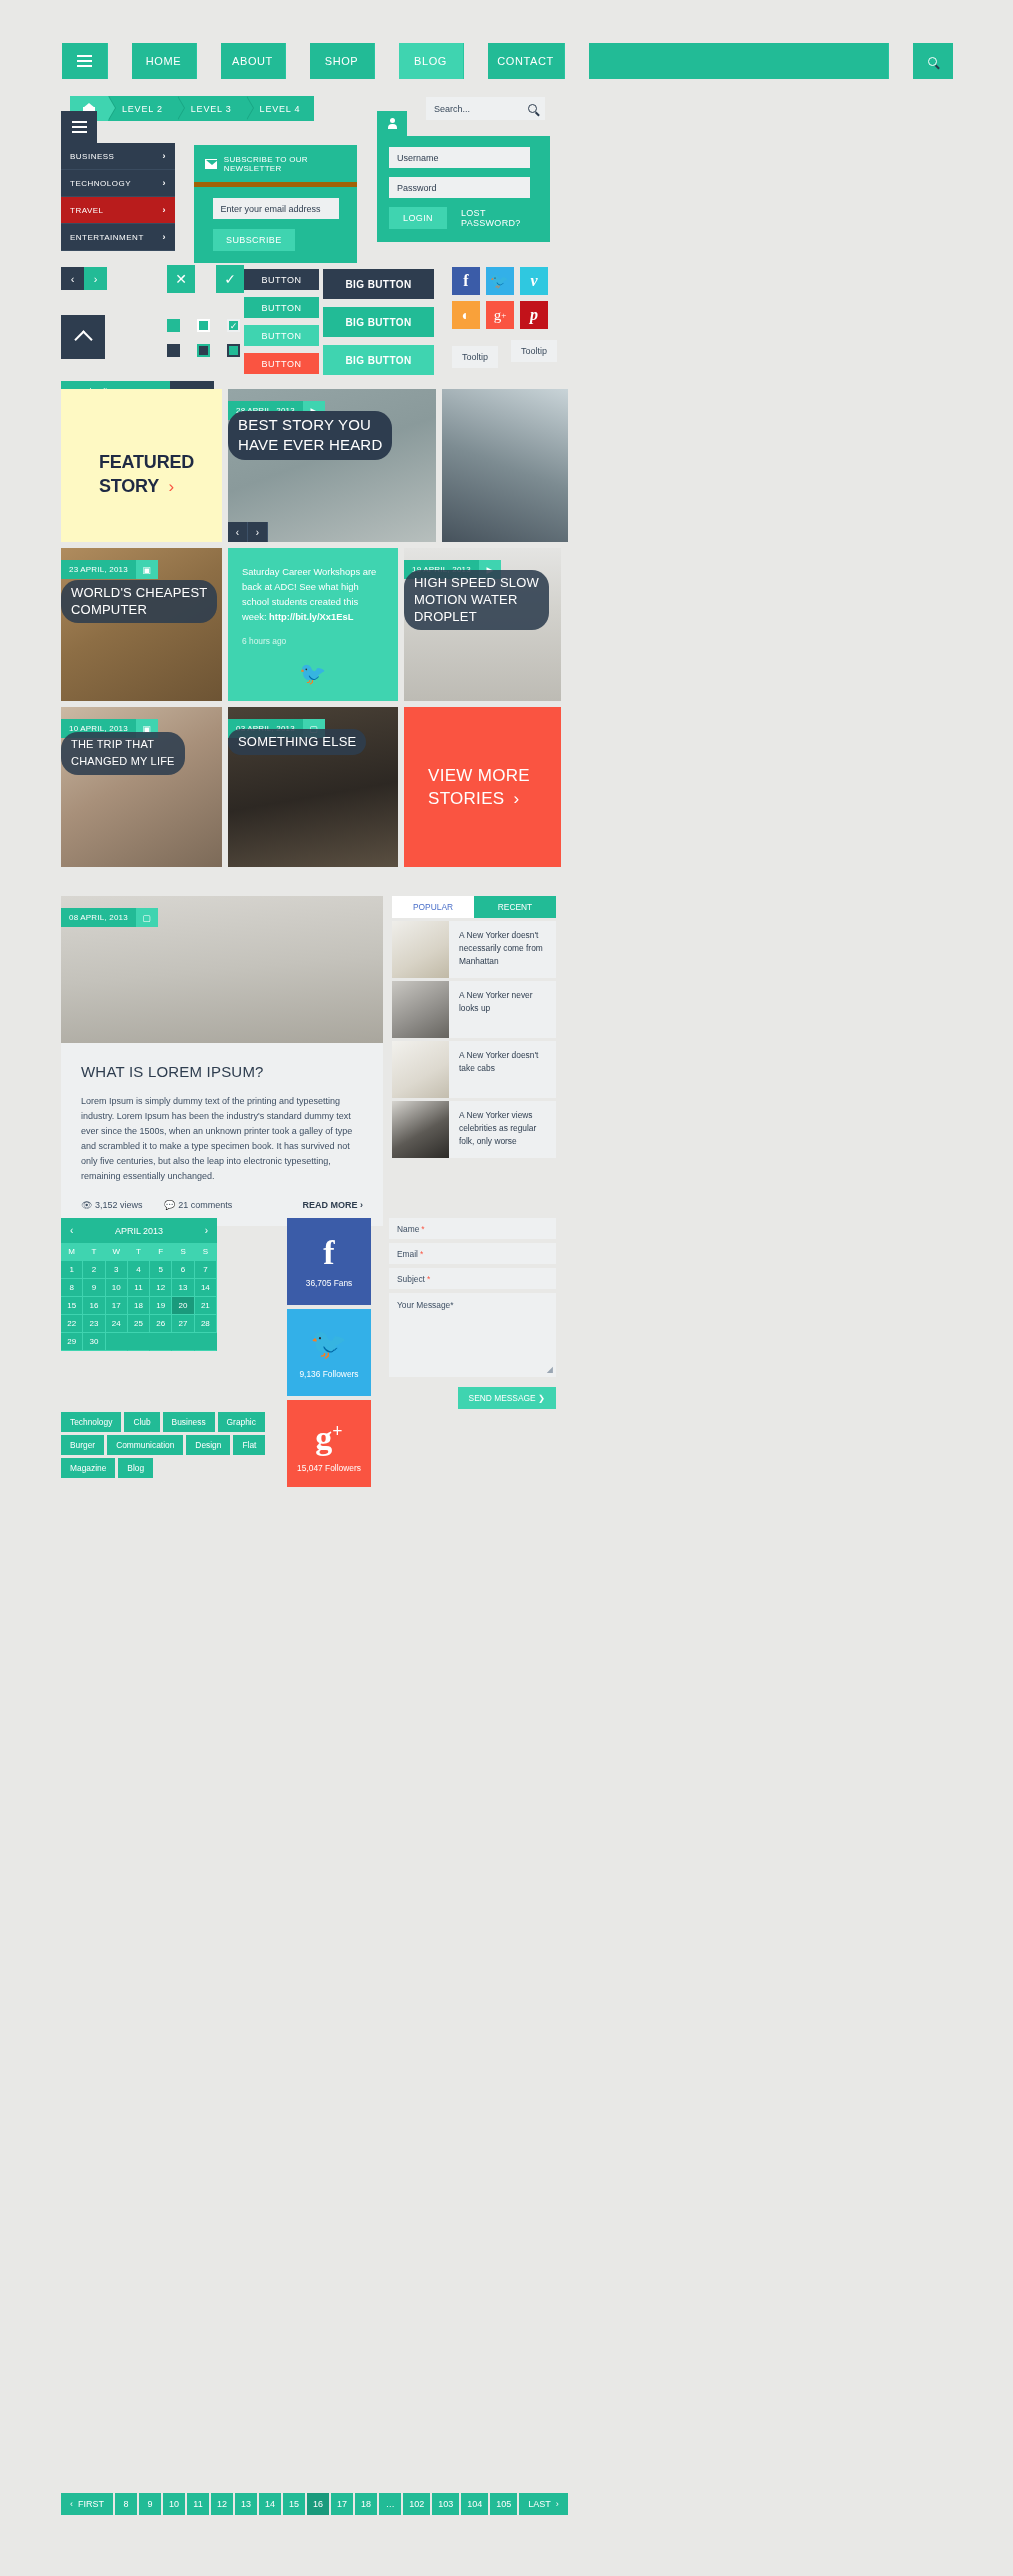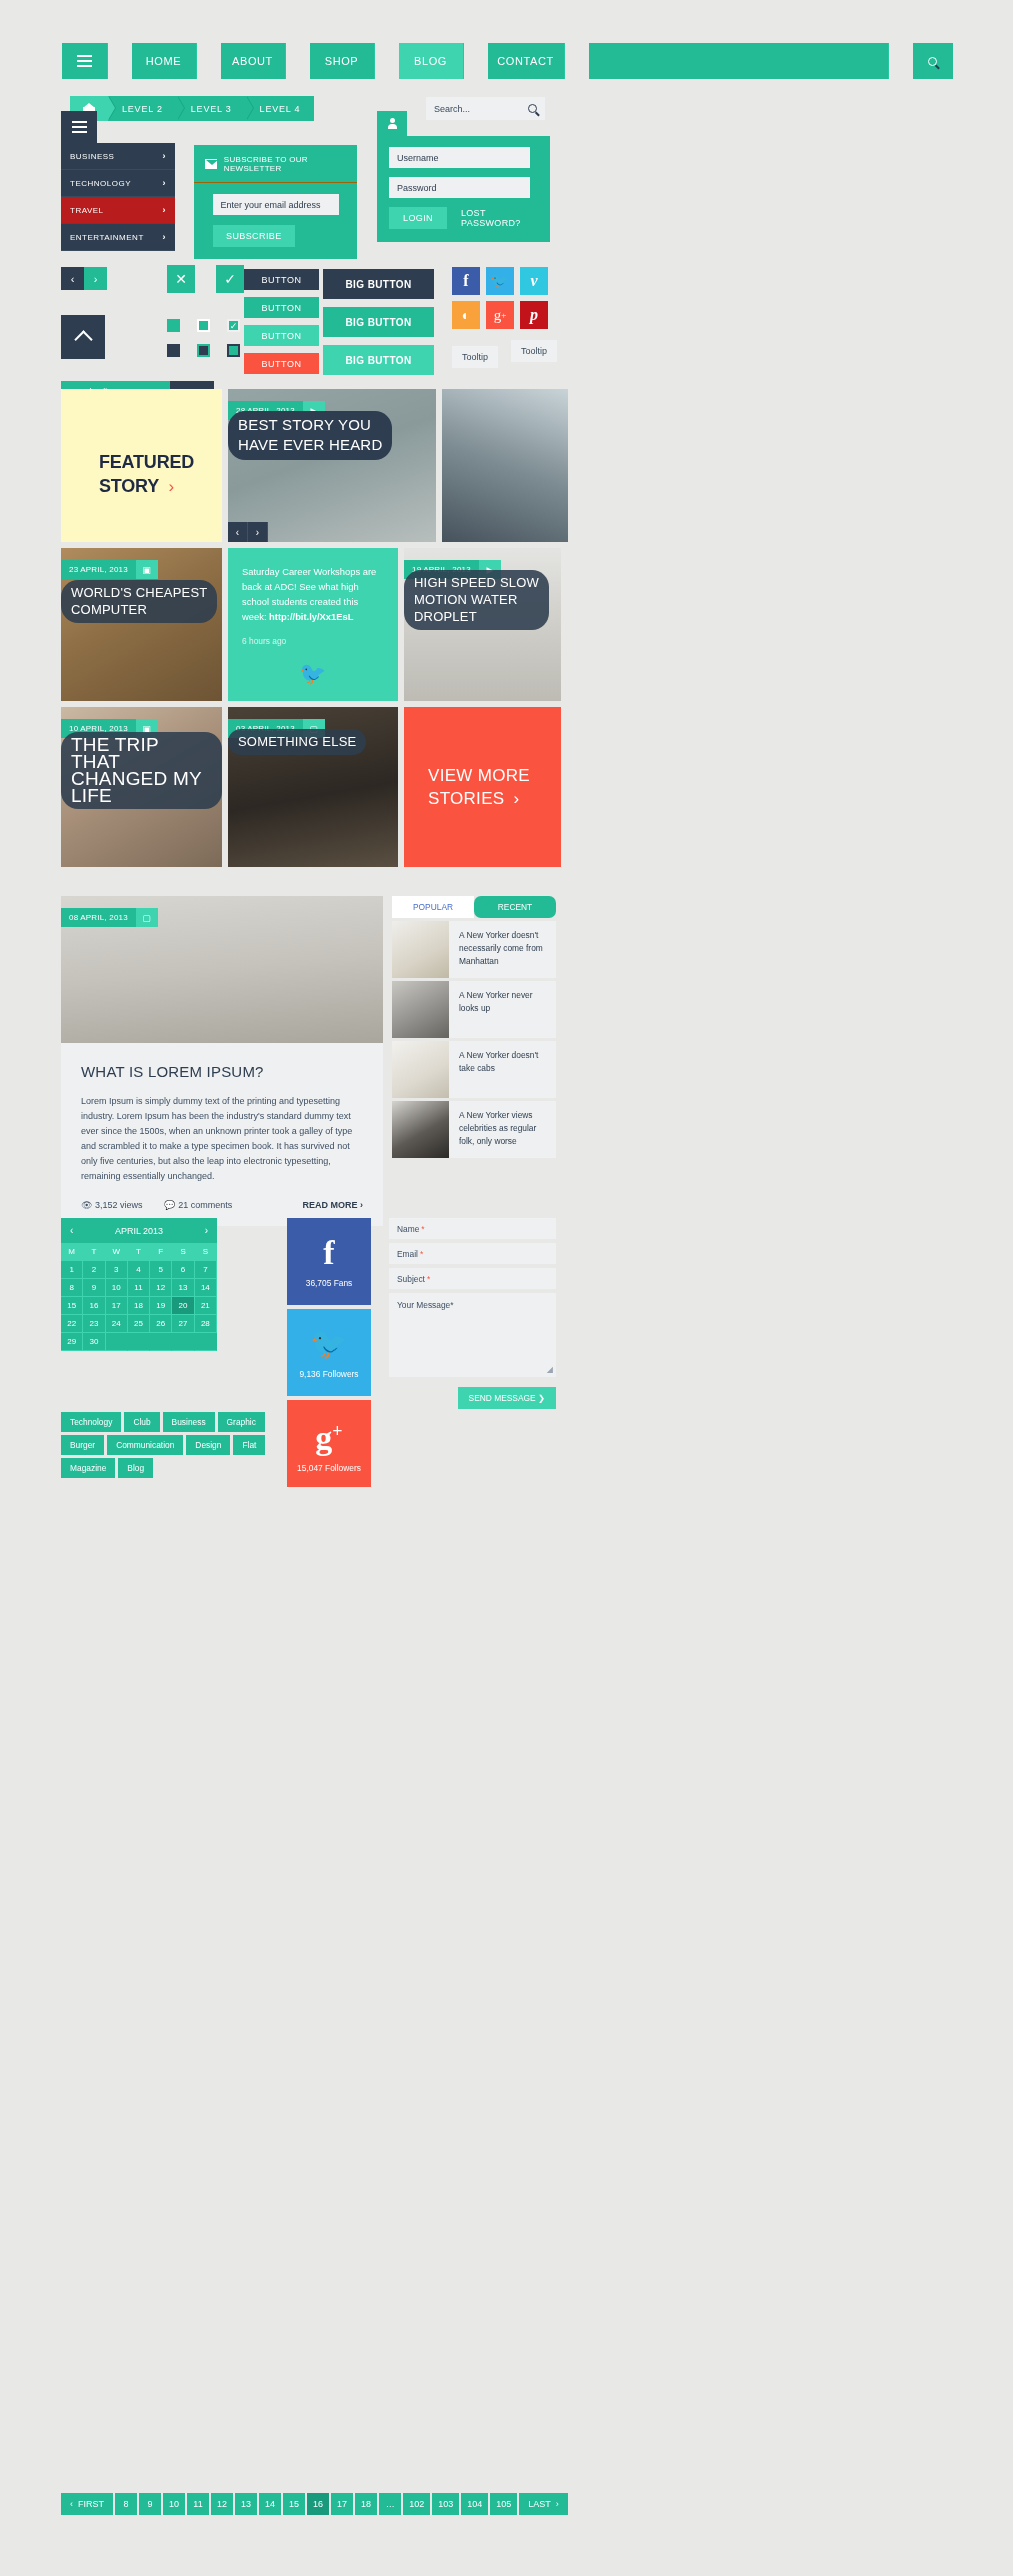--- a/index.html
+++ b/index.html
@@ -67,21 +67,21 @@
   .sb-item {
     height: 27px; display: flex; align-items: center; justify-content: space-between;
     padding: 0 9px; color: #fff; font-size: 8px; letter-spacing: 0.5px;
     border-bottom: 1px solid #3a4b5f; cursor: pointer;
   }
   .sb-item.hi { background: #b91c1c; }
   .sb-item .ch { font-size: 9px; font-weight: bold; }
 
   
   .news { position: absolute; left: 194px; top: 145px; width: 163px; background: #22bb96; padding: 0 0 12px; }
-  .news-h { display: flex; align-items: center; gap: 7px; padding: 10px 11px 9px; border-bottom: 1px solid #a16207; }
+  .news-h { display: flex; align-items: center; gap: 7px; padding: 10px 11px 9px; border-bottom: 5px solid #a16207; }
   .env { width: 14px; height: 10px; background: #fff; position: relative; }
   .env:after { content:''; position:absolute; left:1px; top:1px; width:0; height:0;
     border-left:6px solid transparent; border-right:6px solid transparent; border-top:5px solid #22bb96; }
   .news-h span { color: #fff; font-size: 8px; letter-spacing: 0.3px; }
   .news input {
     display: block; margin: 11px auto 0; width: 126px; height: 21px;
     background: #eef0f1; border: none; font-family: inherit; font-size: 9px;
     color: #2e3d4f; padding: 0 8px;
   }
   .news button {
@@ -170,21 +170,21 @@
   .article .body { padding: 20px 20px 0; }
   .article h2 { font-size: 15px; font-weight: normal; letter-spacing:0.2px; color:#2e3d4f; }
   .article p { font-size: 9px; line-height: 15px; color:#3e4f63; margin-top: 14px; }
   .art-foot { display:flex; align-items:center; padding: 16px 20px 16px; font-size:9px; color:#3e4f63; gap:22px; }
   .art-foot .rm { margin-left:auto; font-weight:bold; color:#2e3d4f; cursor:pointer; }
 
   .popular { position:absolute; left:392px; top:896px; width:164px; }
   .pop-tabs { display:flex; }
   .pop-tabs div { flex:1; height:22px; display:flex; align-items:center; justify-content:center; font-size:8.4px; cursor:pointer; }
   .pop-tabs .a { background:#fff; color:#4a6fc9; }
-  .pop-tabs .b { background:#22bb96; color:#fff;border-radius:7px; }
+  .pop-tabs .b { background:#22bb96; color:#fff; }
   .pop-item { display:flex; background:#eef0f1; margin-top:3px; height:57px; cursor:pointer; }
   .pop-item .th { width:57px; flex:0 0 57px; }
   .pop-item .tx { font-size:8.4px; line-height:13px; padding:8px 8px 0 10px; color:#2e3d4f; }
 
   
   .cal { position:absolute; left:61px; top:1218px; width:156px; }
   .cal-h { background:#22bb96; color:#fff; height:25px; display:flex; align-items:center; justify-content:space-between; padding:0 9px; font-size:9px; }
   .cal-h .nav { cursor:pointer; font-size:10px; }
   .cal-grid { display:grid; grid-template-columns: repeat(7, 1fr); }
   .cal-grid div { height:18px; display:flex; align-items:center; justify-content:center; font-size:8px; color:#fff; background:#22bb96; border-right:1px solid #3fd4b0; border-bottom:1px solid #3fd4b0; }
@@ -450,21 +450,21 @@
 DROPLET</div>
     </div>
   </div>
 
   <div class="row">
     <div class="card ph" style="width:161px;height:160px;background:linear-gradient(150deg,#cbb9a4 0%,#a8907a 45%,#7c6a58 100%)">
       <div class="meta">
         <span class="date">10 APRIL, 2013</span>
         <span class="ic">▣</span>
       </div>
-      <div class="ttl light" style="top:25px;font-size:19px;line-height:17px;white-space:pre-line">THE TRIP THAT
+      <div class="ttl light" style="top:25px;font-size:11px;line-height:17px;white-space:pre-line">THE TRIP THAT
 CHANGED MY LIFE</div>
     </div>
     <div class="card ph" style="width:170px;height:160px;background:linear-gradient(170deg,#4b4237 0%,#2d2823 55%,#5a4f41 100%)">
       <div class="meta">
         <span class="date">03 APRIL, 2013</span>
         <span class="ic">▢</span>
       </div>
       <div class="ttl light" style="top:22px;font-size:13px;line-height:17px">SOMETHING ELSE</div>
     </div>
     <div class="card viewmore" style="width:157px;height:160px">

